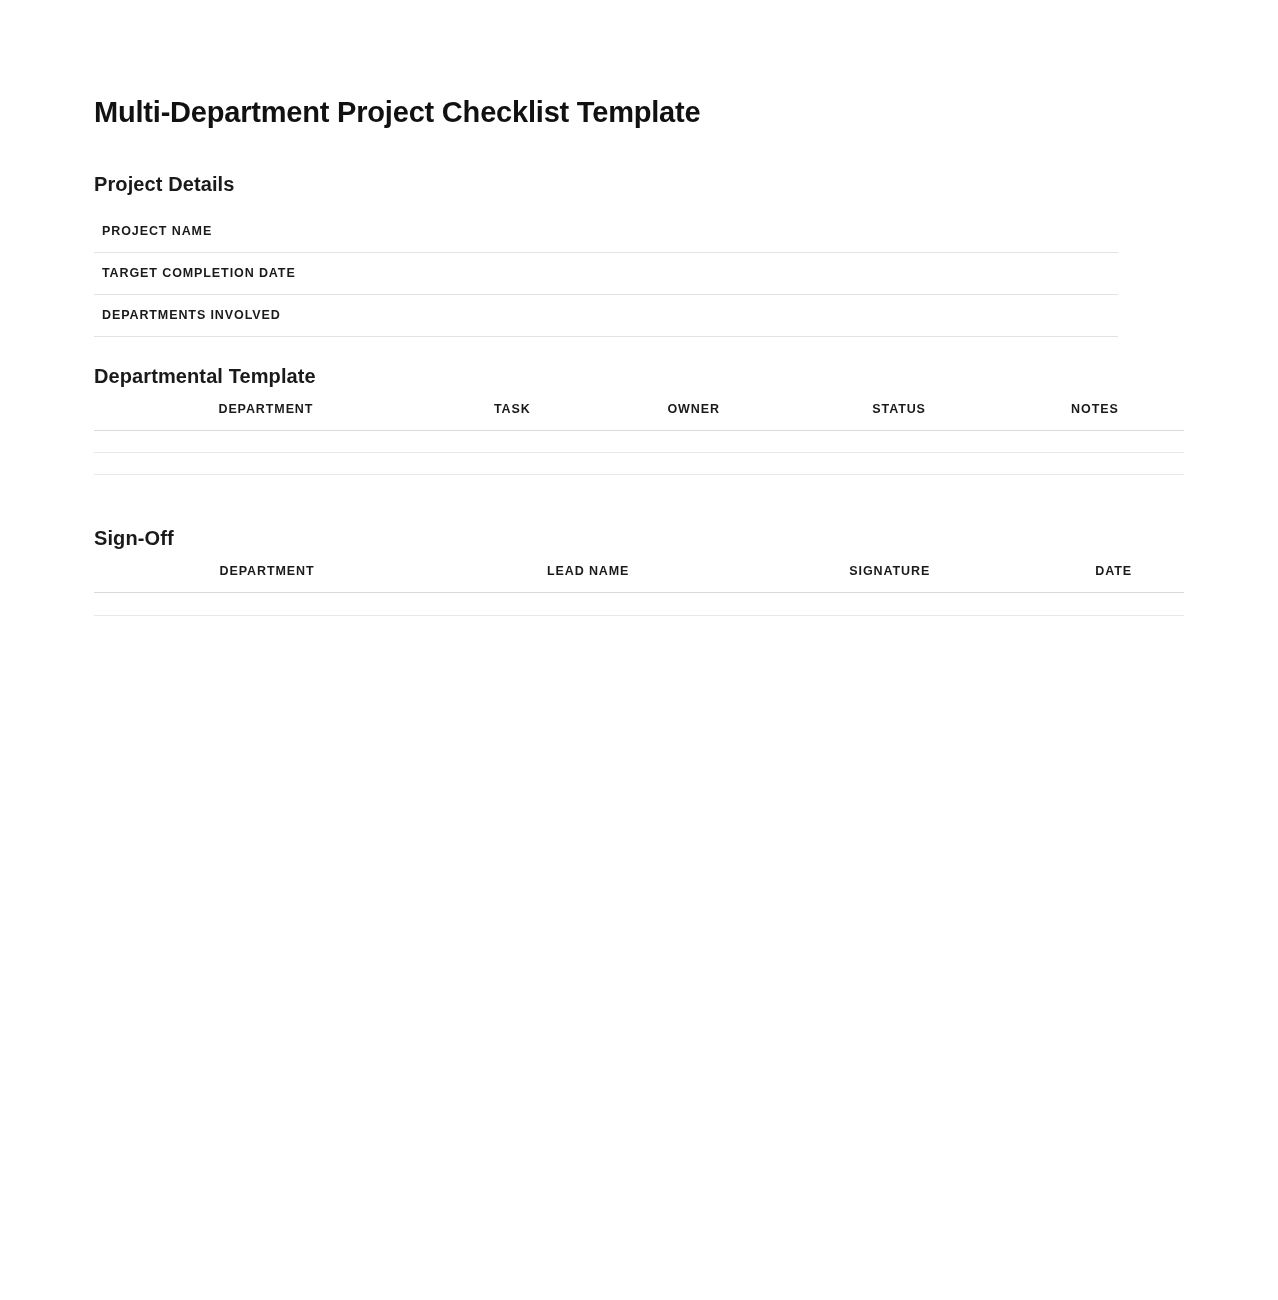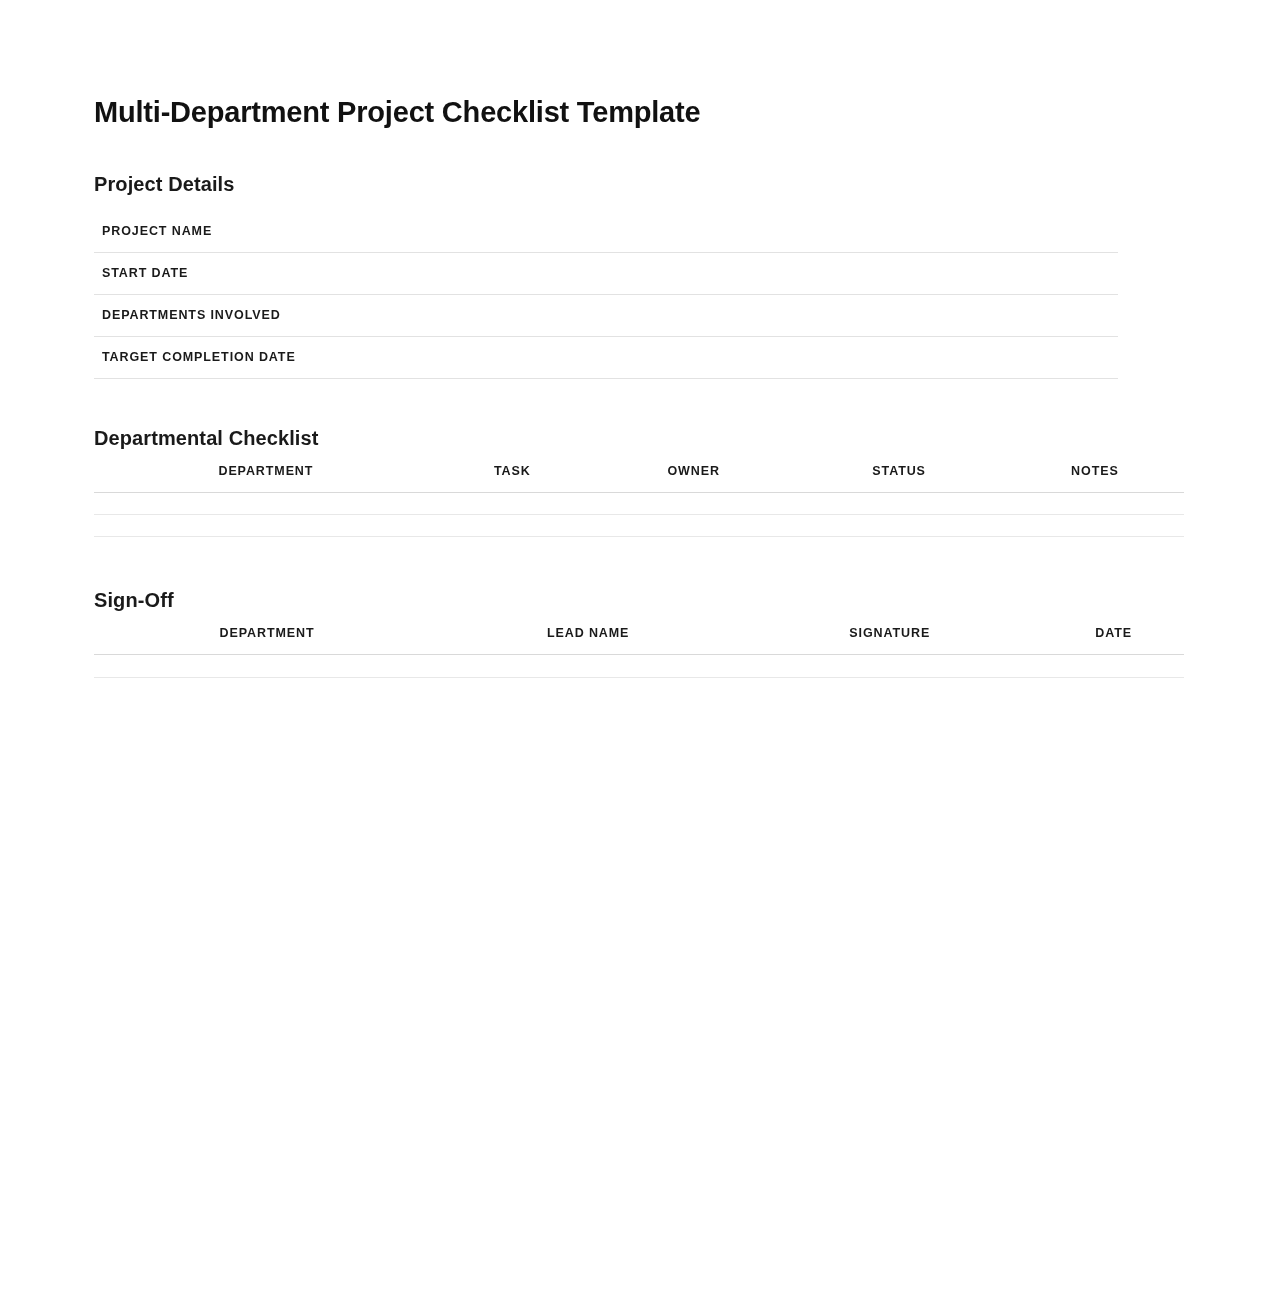--- a/index.html
+++ b/index.html
@@ -37,21 +37,21 @@
     font-size: 20px;
     font-weight: bold;
     color: #1a1a1a;
     margin: 0 0 14px 0;
     letter-spacing: 0.1px;
   }
   
   .details-table {
     width: 1024px;
     border-collapse: collapse;
-    margin-bottom: 48px;
+    margin-bottom: 28px;
   }
   .details-table tr {
     height: 42px;
   }
   .details-table td {
     border-bottom: 1px solid #e2e2e2;
     padding: 0 0 0 8px;
     vertical-align: middle;
   }
   .details-label {
@@ -110,34 +110,31 @@
   <h1 class="doc-title">Multi-Department Project Checklist Template</h1>
 
   <div class="section">
     <div class="section-heading">Project Details</div>
     <table class="details-table">
       <tbody>
         <tr>
           <td class="details-label">PROJECT NAME</td>
         </tr>
         <tr>
-          <td class="details-label">START DATE</td>
+          <td class="details-label">TARGET COMPLETION DATE</td>
         </tr>
         <tr>
           <td class="details-label">DEPARTMENTS INVOLVED</td>
-        </tr>
-        <tr>
-          <td class="details-label">TARGET COMPLETION DATE</td>
         </tr>
       </tbody>
     </table>
   </div>
 
   <div class="section checklist-wrap">
-    <div class="section-heading">Departmental Checklist</div>
+    <div class="section-heading">Departmental Template</div>
     <table class="grid-table checklist-table">
       <thead>
         <tr>
           <th>DEPARTMENT</th>
           <th>TASK</th>
           <th>OWNER</th>
           <th>STATUS</th>
           <th>NOTES</th>
         </tr>
       </thead>

